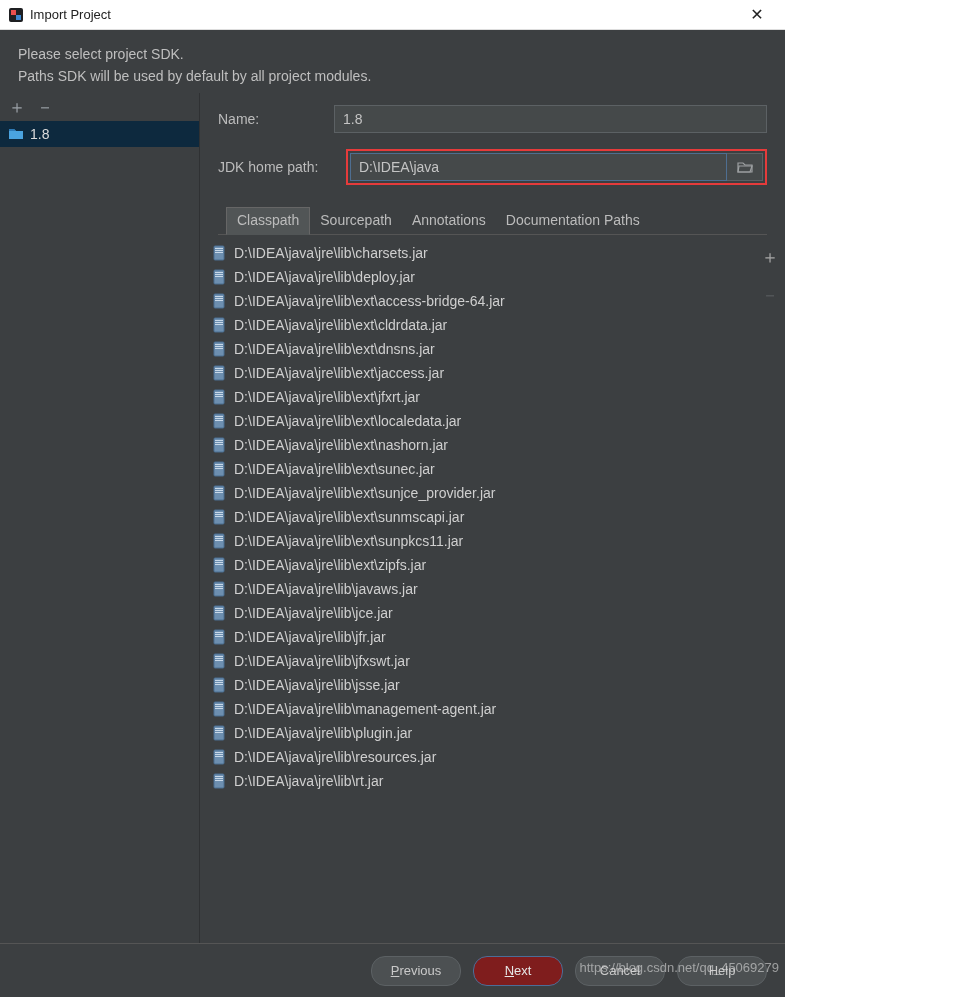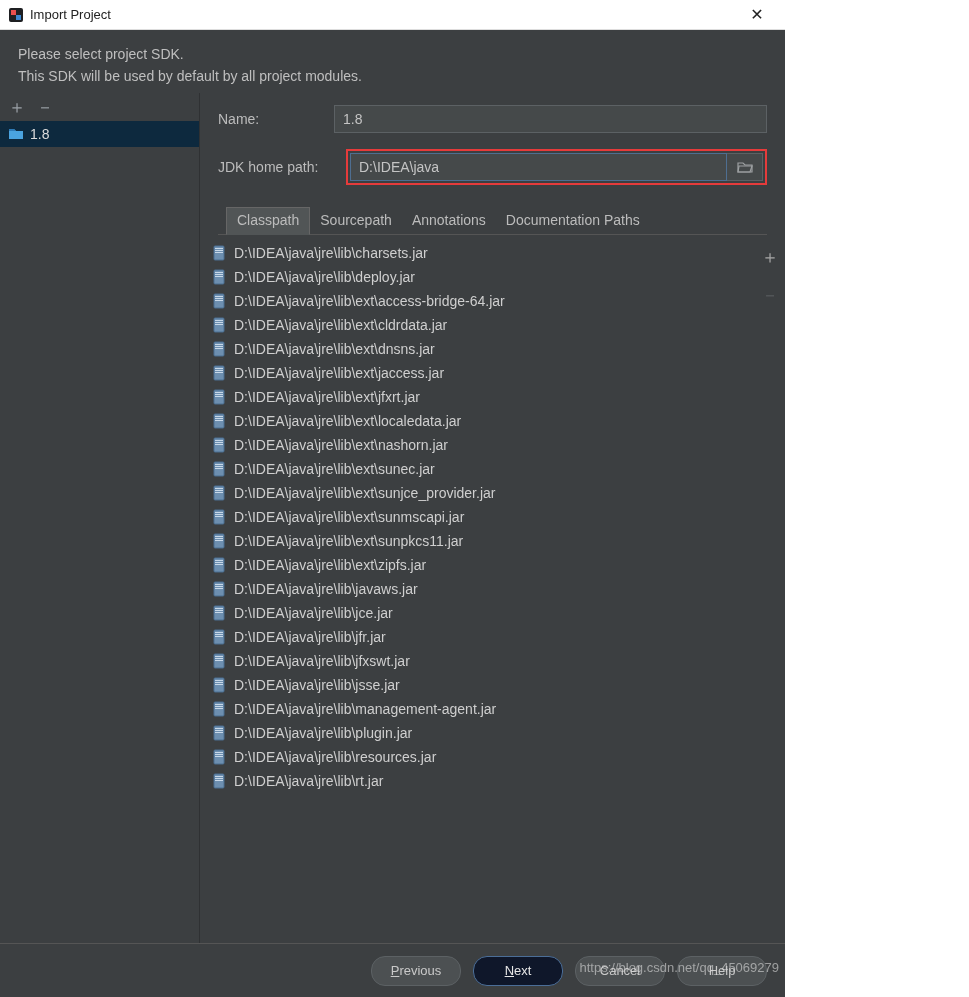--- a/index.html
+++ b/index.html
@@ -31,21 +31,21 @@
   .tab.active { background: #515556; border: 1px solid #666; border-bottom: 1px solid #515556; margin-bottom: -1px; }
   .list-wrap { flex: 1; display: flex; min-height: 0; margin: 0 0 0 0; }
   .list { flex: 1; overflow: auto; padding: 6px 4px 6px 10px; }
   .list-item { display: flex; align-items: center; height: 24px; color: #cfcfcf; padding-left: 2px; }
   .list-item svg { margin-right: 8px; flex: 0 0 auto; }
   .side-tools { width: 30px; display: flex; flex-direction: column; align-items: center; padding-top: 10px; gap: 14px; color: #a6a6a6; }
   .side-tools span { cursor: pointer; font-size: 18px; }
   .side-tools span.disabled { color: #5a5d5f; cursor: default; }
   .footer { height: 54px; border-top: 1px solid #555; display: flex; align-items: center; justify-content: flex-end; padding: 0 18px; gap: 12px; background: #3c3f41; }
   .btn { min-width: 90px; height: 30px; border: 1px solid #5c6164; background: #4c5052; color: #c9c9c9; cursor: pointer; display: flex; align-items: center; justify-content: center; border-radius: 14px; font-size: 13px; }
-  .btn.primary { background: #0f172a; border-color: #4b6e98; color: #e6e6e6; }
+  .btn.primary { background: #7f1d1d; border-color: #4b6e98; color: #e6e6e6; }
   .btn .ul { text-decoration: underline; }
   .watermark { position: absolute; right: 6px; bottom: 22px; color: #dcdcdc; font-size: 13px; opacity: .6; pointer-events: none; }
   .pos-wrap { position: relative; }
 </style>
 </head>
 <body>
 
 <div class="window pos-wrap">
 
   <div class="titlebar">
@@ -56,21 +56,21 @@
           <rect x="8" y="8" width="5" height="5" fill="#3a87d2"></rect>
         </svg>
     </span>
     <span class="title">Import Project</span>
     <span class="close">✕</span>
   </div>
 
   <div class="body">
     <div class="intro">
       <div>Please select project SDK.</div>
-      <div>This SDK will be used by default by all project modules.</div>
+      <div>Paths SDK will be used by default by all project modules.</div>
     </div>
 
     <div class="columns">
 
       <div class="sidebar">
         <div class="sidebar-toolbar">
           <span>＋</span>
           <span>－</span>
         </div>
         <div class="sdk-item">

